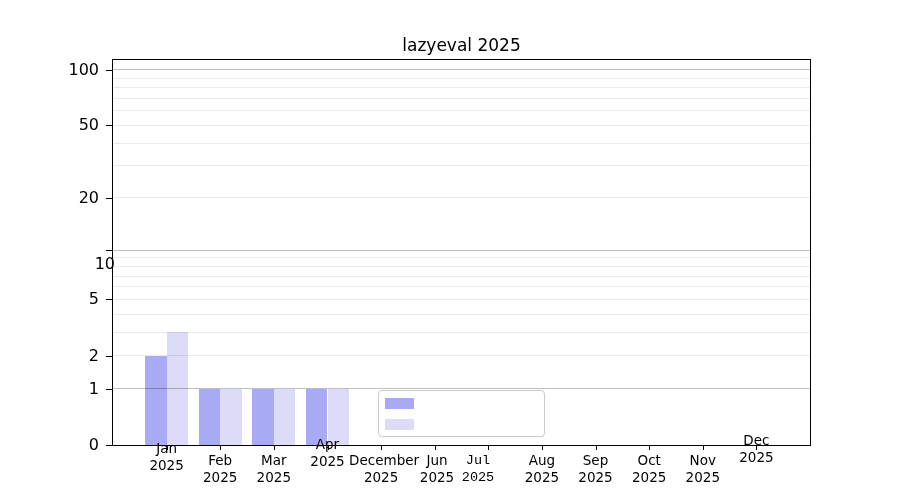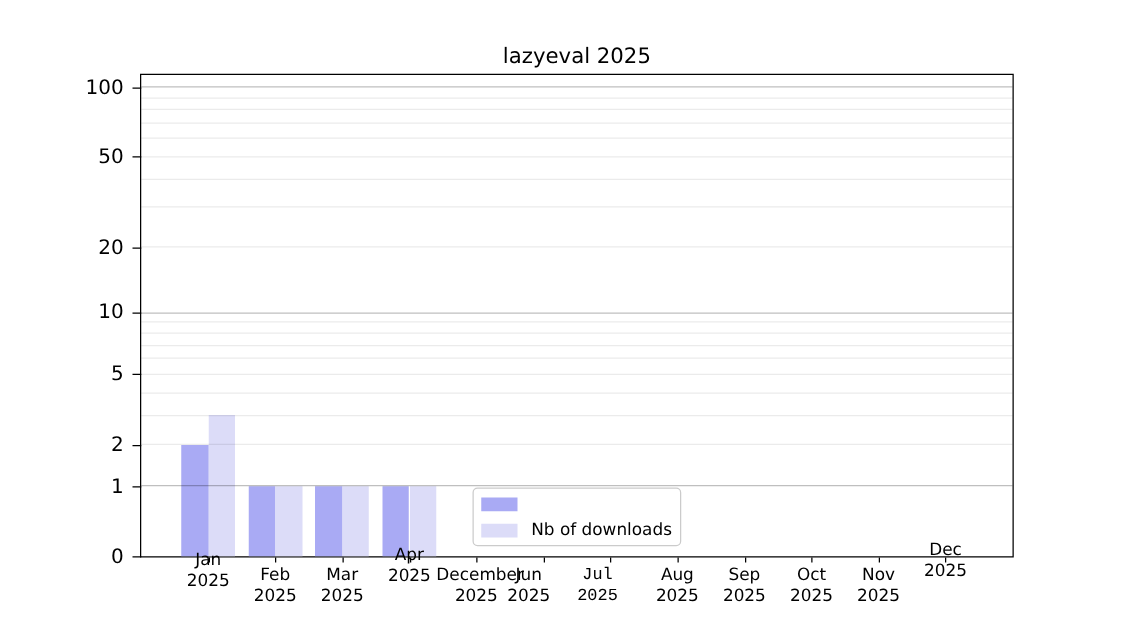--- a/index.html
+++ b/index.html
@@ -71,33 +71,32 @@
       <div class="gridline" style="top: 328.2px; background: rgba(0, 0, 0, 0.25);"></div>
       <div class="gridline" style="top: 189.6px; background: rgba(0, 0, 0, 0.25);"></div>
       <div class="gridline" style="top: 9.3px; background: rgba(0, 0, 0, 0.25);"></div>
     </div>
   <div class="legend">
     <div class="legend-row">
       <span class="legend-swatch" style="background: rgb(169, 170, 244);"></span>
     </div>
     <div class="legend-row">
       <span class="legend-swatch" style="background: rgb(220, 220, 248);"></span>
-      <span class="legend-label">Nb of downloads</span>
     </div>
   </div>
 <div class="tickmark" style="left: 106px; top: 445px; width: 7px; height: 1px;"></div>
     <div class="ytick-label" style="top: 436px;">0</div>
     <div class="tickmark" style="left: 106px; top: 388.7px; width: 7px; height: 1px;"></div>
     <div class="ytick-label" style="top: 379.7px;">1</div>
     <div class="tickmark" style="left: 106px; top: 355.7px; width: 7px; height: 1px;"></div>
     <div class="ytick-label" style="top: 346.7px;">2</div>
     <div class="tickmark" style="left: 106px; top: 299.3px; width: 7px; height: 1px;"></div>
     <div class="ytick-label" style="top: 290.3px;">5</div>
     <div class="tickmark" style="left: 106px; top: 250.1px; width: 7px; height: 1px;"></div>
-    <div class="ytick-label" style="top: 240px;">10</div>
+    <div class="ytick-label" style="top: 255px; margin-left: 16px;">10</div>
     <div class="tickmark" style="left: 106px; top: 197.5px; width: 7px; height: 1px;"></div>
     <div class="ytick-label" style="top: 188.5px;">20</div>
     <div class="tickmark" style="left: 106px; top: 125.4px; width: 7px; height: 1px;"></div>
     <div class="ytick-label" style="top: 116.4px;">50</div>
     <div class="tickmark" style="left: 106px; top: 69.8px; width: 7px; height: 1px;"></div>
     <div class="ytick-label" style="top: 60.8px;">100</div>
     <div class="tickmark" style="left: 166.6px; top: 446px; width: 1px; height: 4px;"></div>
     <div class="xtick-label" style="left: 134.6px; top: 440px;">Jan
 2025</div>
     <div class="tickmark" style="left: 220.2px; top: 446px; width: 1px; height: 4px;"></div>
@@ -106,21 +105,21 @@
     <div class="tickmark" style="left: 273.8px; top: 446px; width: 1px; height: 4px;"></div>
     <div class="xtick-label" style="left: 241.8px; top: 452px;">Mar
 2025</div>
     <div class="tickmark" style="left: 327.5px; top: 446px; width: 1px; height: 4px;"></div>
     <div class="xtick-label" style="left: 295.5px; top: 436px;">Apr
 2025</div>
     <div class="tickmark" style="left: 381.1px; top: 446px; width: 1px; height: 4px;"></div>
     <div class="xtick-label" style="left: 349.1px; top: 452px;">December
 2025</div>
     <div class="tickmark" style="left: 434.7px; top: 446px; width: 1px; height: 4px;"></div>
-    <div class="xtick-label" style="left: 391px; top: 452px;">Jun
+    <div class="xtick-label" style="left: 405px; top: 452px;">Jun
 2025</div>
     <div class="tickmark" style="left: 488.3px; top: 446px; width: 1px; height: 4px;"></div>
     <div class="xtick-label" style="left: 446px; top: 452px; font-family: Liberation Mono, monospace;">Jul
 2025</div>
     <div class="tickmark" style="left: 541.9px; top: 446px; width: 1px; height: 4px;"></div>
     <div class="xtick-label" style="left: 509.9px; top: 452px;">Aug
 2025</div>
     <div class="tickmark" style="left: 595.5px; top: 446px; width: 1px; height: 4px;"></div>
     <div class="xtick-label" style="left: 563.5px; top: 452px;">Sep
 2025</div>

